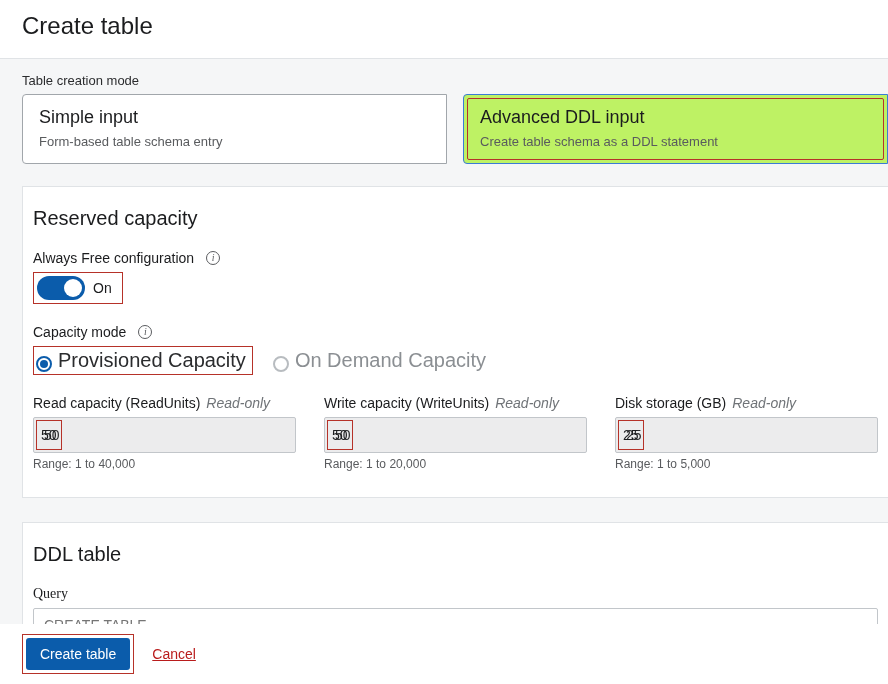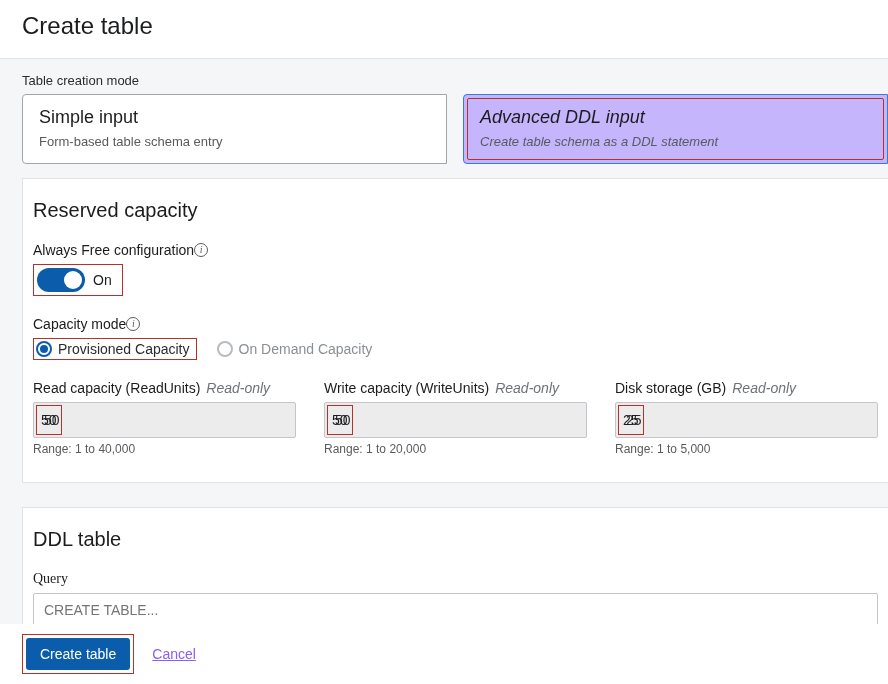--- a/index.html
+++ b/index.html
@@ -22,78 +22,77 @@
     padding: 14px 0 0 22px;
   }
   .mode-label {
     font-size: 13px;
     color: #2b2c2e;
     margin-bottom: 6px;
   }
   .mode-row {
     display: flex;
     gap: 4px;
-    margin-bottom: 14px;
+    margin-bottom: 22px;
   }
   .mode-card {
     flex: 1;
     border: 1px solid #a1a6ab;
     background: #fff;
     padding: 12px 16px 14px;
     cursor: pointer;
   }
   .mode-card.simple { border-radius: 4px 0 0 4px; margin-right: 12px; }
   .mode-card.advanced {
     border-radius: 4px 0 0 4px;
     position: relative;
-    background: #c4b5fd;
+    background: #bef264;
     border: 1px solid #3a7bd5;
-    font-style: italic;
   }
   .mode-card.advanced::after {
     content: "";
     position: absolute;
     inset: 3px;
     border: 1px solid #b63229;
     border-radius: 2px;
     pointer-events: none;
   }
   .mode-title { font-size: 18px; color: #1b1c1e; margin-bottom: 6px; }
   .mode-sub { font-size: 13px; color: #595b5e; }
   .panel {
     background: #fff;
     border: 1px solid #e0e3e6;
     border-right: none;
     margin-bottom: 24px;
     padding: 20px 10px 26px;
   }
   .panel-title { font-size: 20px; margin-bottom: 20px; }
   .fieldset { margin-bottom: 20px; }
-  .field-label-row { font-size: 14px; color: #1b1c1e; margin-bottom: 6px; display: flex; align-items: center; gap: 0; }
+  .field-label-row { font-size: 14px; color: #1b1c1e; margin-bottom: 6px; display: flex; align-items: center; gap: 12px; }
   .info-icon {
     display: inline-flex; align-items: center; justify-content: center;
     width: 14px; height: 14px; border: 1px solid #5a5c5f; border-radius: 50%;
     font-size: 10px; font-style: italic; color: #5a5c5f;
     font-family: Georgia, serif;
     line-height: 1;
   }
   .toggle-row { display: flex; align-items: center; gap: 10px; }
   .toggle-box {
     border: 1px solid #b63229; padding: 3px 10px 3px 3px; display: inline-flex; align-items: center; gap: 8px;
   }
   .toggle {
     width: 48px; height: 24px; background: #0b5cab; border-radius: 12px;
     position: relative; cursor: pointer;
   }
   .toggle::after {
     content: ""; position: absolute; width: 18px; height: 18px; background: #fff;
     border-radius: 50%; top: 3px; right: 3px;
   }
   .radio-row { display: flex; align-items: center; gap: 20px; }
-  .radio-wrap { display: inline-flex; align-items: flex-start; gap: 6px; font-size: 14px; color: #2b2c2e; }
+  .radio-wrap { display: inline-flex; align-items: flex-end; gap: 6px; font-size: 20px; color: #2b2c2e; }
   .radio-wrap.selected-box { border: 1px solid #b63229; padding: 2px 6px 2px 2px; }
   .radio-outer {
     width: 16px; height: 16px; border: 2px solid #0b5cab; border-radius: 50%;
     display: inline-flex; align-items: center; justify-content: center;
   }
   .radio-outer.disabled { border-color: #b8bcc0; }
   .radio-inner { width: 8px; height: 8px; background: #0b5cab; border-radius: 50%; }
   .radio-text.disabled { color: #8b8f93; }
   .cap-row { display: flex; gap: 28px; }
   .cap-col { flex: 1; }
@@ -122,21 +121,21 @@
     display: flex; align-items: center; gap: 18px;
     padding: 10px 22px; background: #fff;
   }
   .btn-primary-box {
     border: 1px solid #b63229; padding: 3px; display: inline-block;
   }
   .btn-primary {
     background: #0b5cab; color: #fff; border: none; border-radius: 3px;
     font-size: 14px; padding: 8px 14px; cursor: pointer;
   }
-  .link { color: #8b5cf6; text-decoration: underline; font-size: 14px; cursor: pointer; }
+  .link { color: #b91c1c; text-decoration: underline; font-size: 14px; cursor: pointer; }
 </style>
 </head>
 <body>
 
 <div class="page-title">Create table</div>
 
 <div class="body-area">
 
   <div class="mode-label">Table creation mode</div>
   <div class="mode-row">

